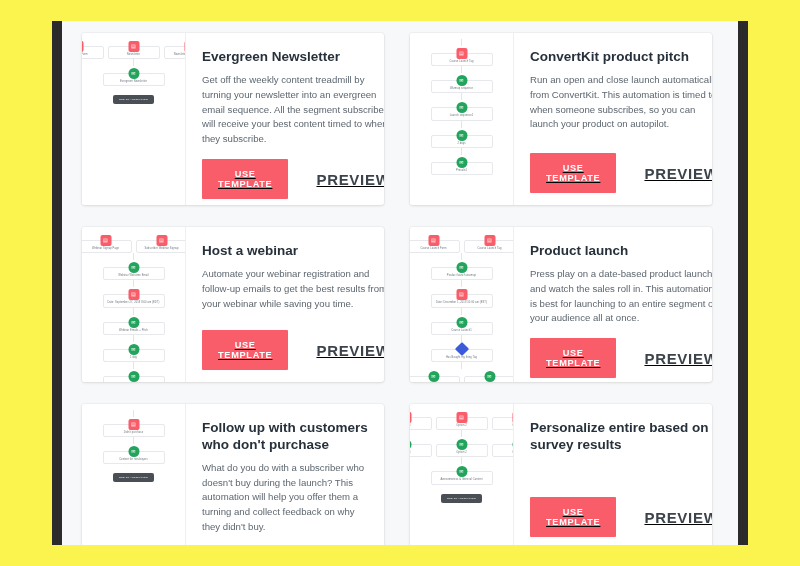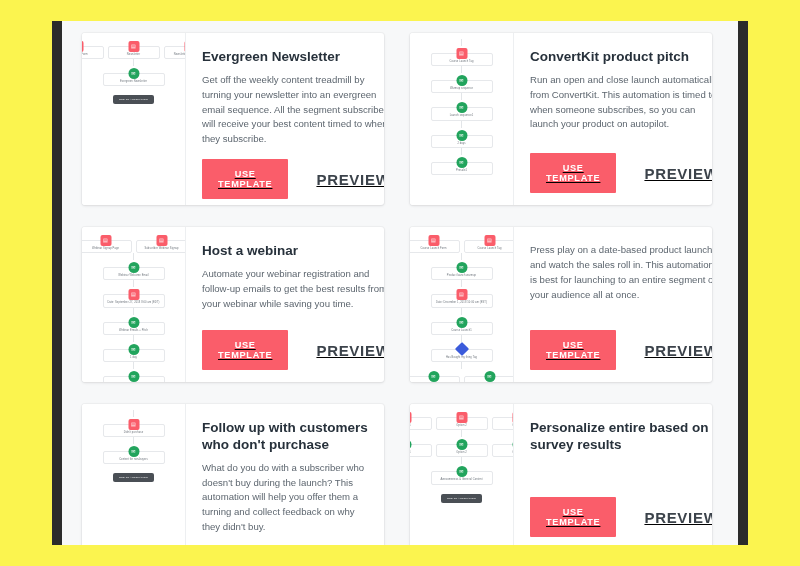--- a/index.html
+++ b/index.html
@@ -221,20 +221,21 @@
                   <div class="n">
                     <span class="badge green">✉</span>
                   </div>
                   <div class="n">
                     <span class="badge green">✉</span>
                   </div>
                 </div>
               </div>
             </div>
             <div class="body">
+              <div class="title">Product launch</div>
               <div class="desc">Press play on a date-based product launch and watch the sales roll in. This automation is best for launching to an entire segment of your audience all at once.</div>
               <div class="actions">
                 <button class="btn-use">USE TEMPLATE</button>
                 <button class="btn-prev">PREVIEW</button>
               </div>
             </div>
           </div>
         </div>
         <div class="row">
           <div class="card r3">

